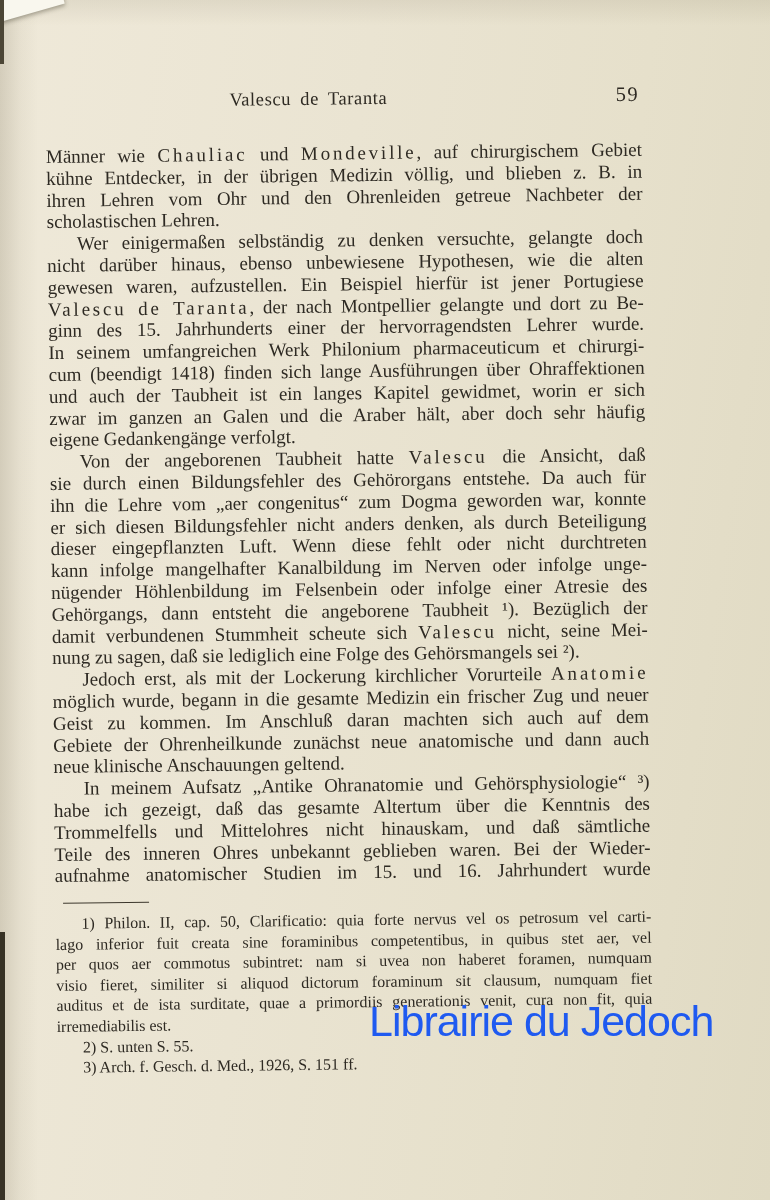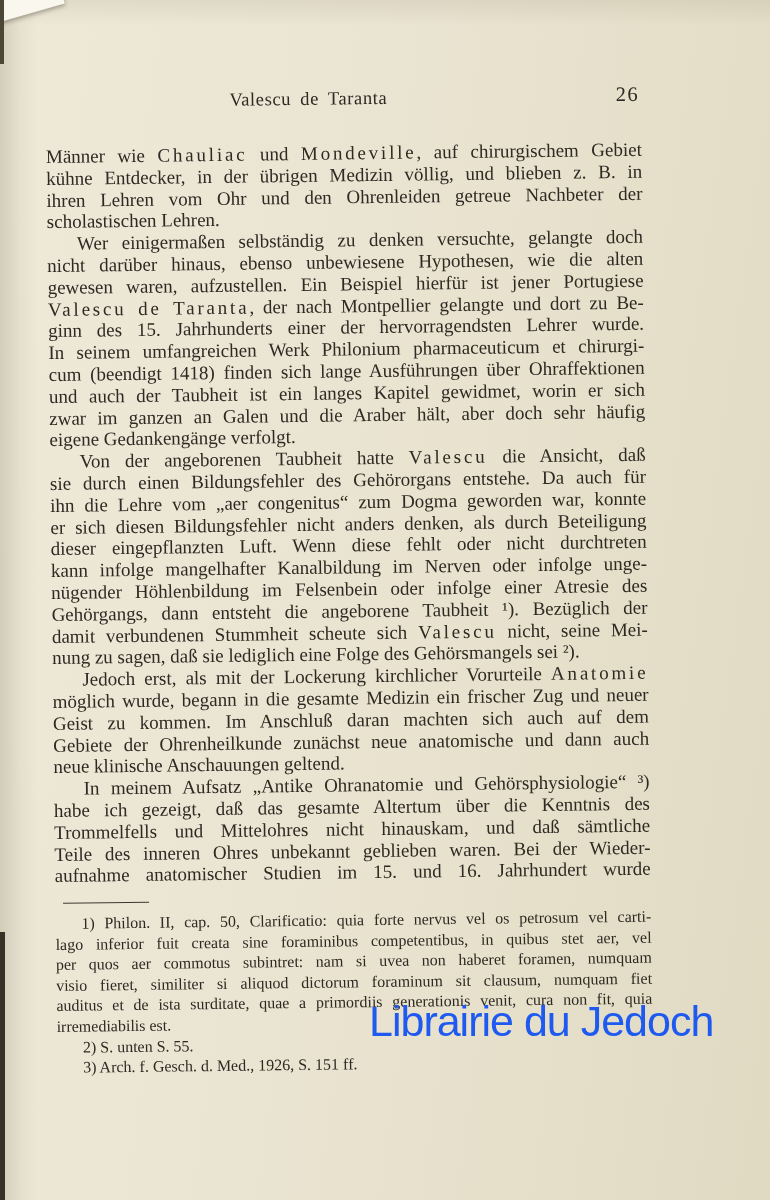--- a/index.html
+++ b/index.html
@@ -79,21 +79,21 @@
 <div class="photo"></div>
 <div class="left-shade"></div>
 <div class="top-shade"></div>
 <div class="corner-sliver"></div>
 <div class="edge-dark-top"></div>
 <div class="edge-dark-bottom"></div>
 
 <div class="content">
   <div class="runhead">
     <span class="runtitle">Valescu de Taranta</span>
-    <span class="pagenum">26</span>
+    <span class="pagenum">59</span>
   </div>
 
   <div class="bodytext" id="bodytext">
       <div>
         <div class="line">Männer wie <span class="sperr">Chauliac</span> und <span class="sperr">Mondeville</span>, auf chirurgischem Gebiet</div>
         <div class="line">kühne Entdecker, in der übrigen Medizin völlig, und blieben z. B. in</div>
         <div class="line">ihren Lehren vom Ohr und den Ohrenleiden getreue Nachbeter der</div>
         <div class="line last">scholastischen Lehren.</div>
       </div>
       <div>

